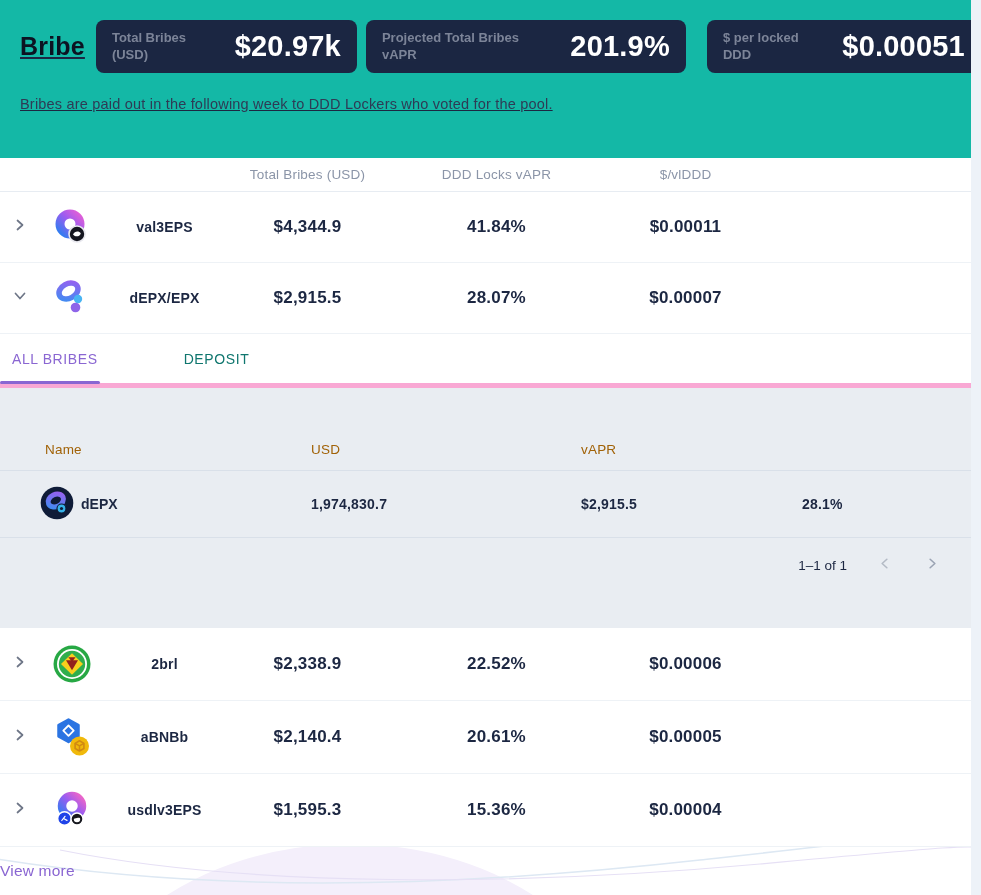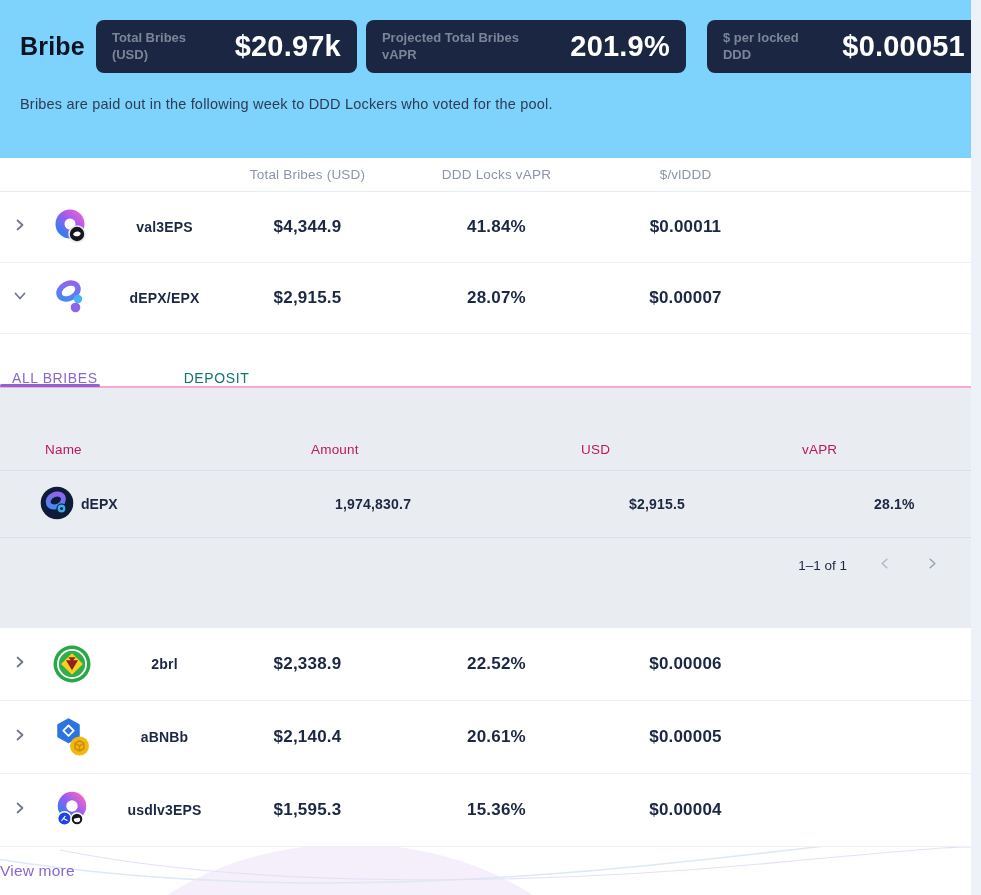--- a/index.html
+++ b/index.html
@@ -12,21 +12,21 @@
     overflow: hidden;
     color: #1c2742;
   }
   .right-rail {
     position: absolute; top: 0; right: 0; width: 10px; height: 895px;
     background: #edf2f8; z-index: 3;
   }
   .content { width: 971px; position: relative; z-index: 1; }
 
   
-  .header { background:#7dd3fc; width: 981px; height: 158px; padding: 20px 20px 0 20px; }
+  .header { background:#14b8a6; width: 981px; height: 158px; padding: 20px 20px 0 20px; text-decoration: underline; }
   .header-top { display:flex; align-items:center; }
   .page-title { font-size: 25px; font-weight: 800; color:#0c1322; letter-spacing:.2px; margin-right: 11px; }
   .stats { display:flex; gap: 9px; }
   .stat-card {
     background:#1b2642; border-radius: 8px; height: 53px;
     display:flex; align-items:center; justify-content:space-between;
     padding: 0 16px;
   }
   .stat-card.c1 { width: 261px; }
   .stat-card.c2 { width: 320px; }
@@ -43,34 +43,34 @@
   .colhead { text-align:center; color:#8b95a8; font-size: 13.5px; font-weight: 400; letter-spacing:.2px; }
   .pool-row { height: 71px; border-bottom: 1px solid #eef2f6; background:#fff; width: 971px; }
   .pool-row.h73 { height: 73px; }
   .cell-expander { display:flex; justify-content:center; align-items:center; cursor:pointer; }
   .chev-down svg { transform: rotate(90deg); }
   .cell-token { display:flex; justify-content:center; align-items:center; }
   .cell-name { font-size: 14px; font-weight: 700; color:#1c2742; padding-left: 12px; letter-spacing:.2px;text-align:center; }
   .cell-val { text-align:center; font-size: 17px; font-weight: 600; color:#1c2742; letter-spacing:.2px; }
 
   
-  .tabs { position:relative; height: 54px; width: 971px; display:flex; align-items:flex-end;
-          padding-left: 12px; gap: 38px; background:#fff; border-bottom: 2px solid #f9a8d4; }
+  .tabs { position:relative; height: 54px; width: 971px; display:flex; align-items:center;
+          padding-left: 12px; gap: 38px; background:#fff; border-bottom: 5px solid #f9a8d4; }
   .tab { font-size: 14px; letter-spacing: .6px; cursor:pointer; }
   .tab.active { color:#8a66d2; font-weight: 500; }
   .tab.inactive { color:#0f766e; font-weight: 500; margin-left: 48px; }
   .tab-underline { position:absolute; left:0; bottom:-1px; width:100px; height:3px; background:#8a66d2; border-radius:2px; }
 
   
   .panel { width: 971px; height: 240px; background:#e9edf2; padding-top: 40px; }
   .grid-panel { display:grid; grid-template-columns: 271px 270px 221px auto; align-items:center; padding-left: 40px; }
   .panel-colhead { height: 43px; border-bottom: 1px solid #d9e0e9; }
-  .panel-colhead .ph { color:#be185d; font-size: 13.5px; font-weight: 400; letter-spacing:.2px; }
+  .panel-colhead .ph { color:#a16207; font-size: 13.5px; font-weight: 400; letter-spacing:.2px; }
   .panel-colhead .ph.first { padding-left: 5px; }
-  .panel-row { height: 67px; border-bottom: 1px solid #d9e0e9; gap: 24px; }
+  .panel-row { height: 67px; border-bottom: 1px solid #d9e0e9; }
   .panel-name { display:flex; align-items:center; gap: 7px; font-size: 14px; font-weight: 700; color:#1c2742; }
   .panel-val { font-size: 14px; font-weight: 600; color:#1c2742; letter-spacing:.2px; }
   .pagination { height: 54px; display:flex; align-items:center; justify-content:flex-end; gap: 26px; padding-right: 28px; }
   .pag-label { font-size: 13.5px; font-weight: 400; color:#1c2742; }
   .pag-btn { display:flex; align-items:center; justify-content:center; width: 22px; height: 22px; cursor:pointer; }
 
   
   .footer { position:relative; height: 48px; display:flex; align-items:center; justify-content:flex-start; z-index: 1; }
   .view-more { color:#8a66d2; font-size: 15.5px; letter-spacing:.2px; cursor:pointer; }
 
@@ -184,21 +184,20 @@
 
   <div class="tabs">
     <div class="tab active">ALL BRIBES</div>
     <div class="tab inactive">DEPOSIT</div>
     <div class="tab-underline"></div>
   </div>
 
   <div class="panel">
     <div class="grid-panel panel-colhead">
       <div class="ph first">Name</div>
-      <div class="ph">Amount</div>
       <div class="ph">USD</div>
       <div class="ph">vAPR</div>
     </div>
     <div class="grid-panel panel-row">
       <div class="panel-name">
         <span>
           <svg width="34" height="34" viewBox="0 0 34 34">
             <defs>
                 <linearGradient id="gd1" x1="0%" y1="100%" x2="100%" y2="0%">
               <stop offset="0%" stop-color="#3e8df2"></stop>

